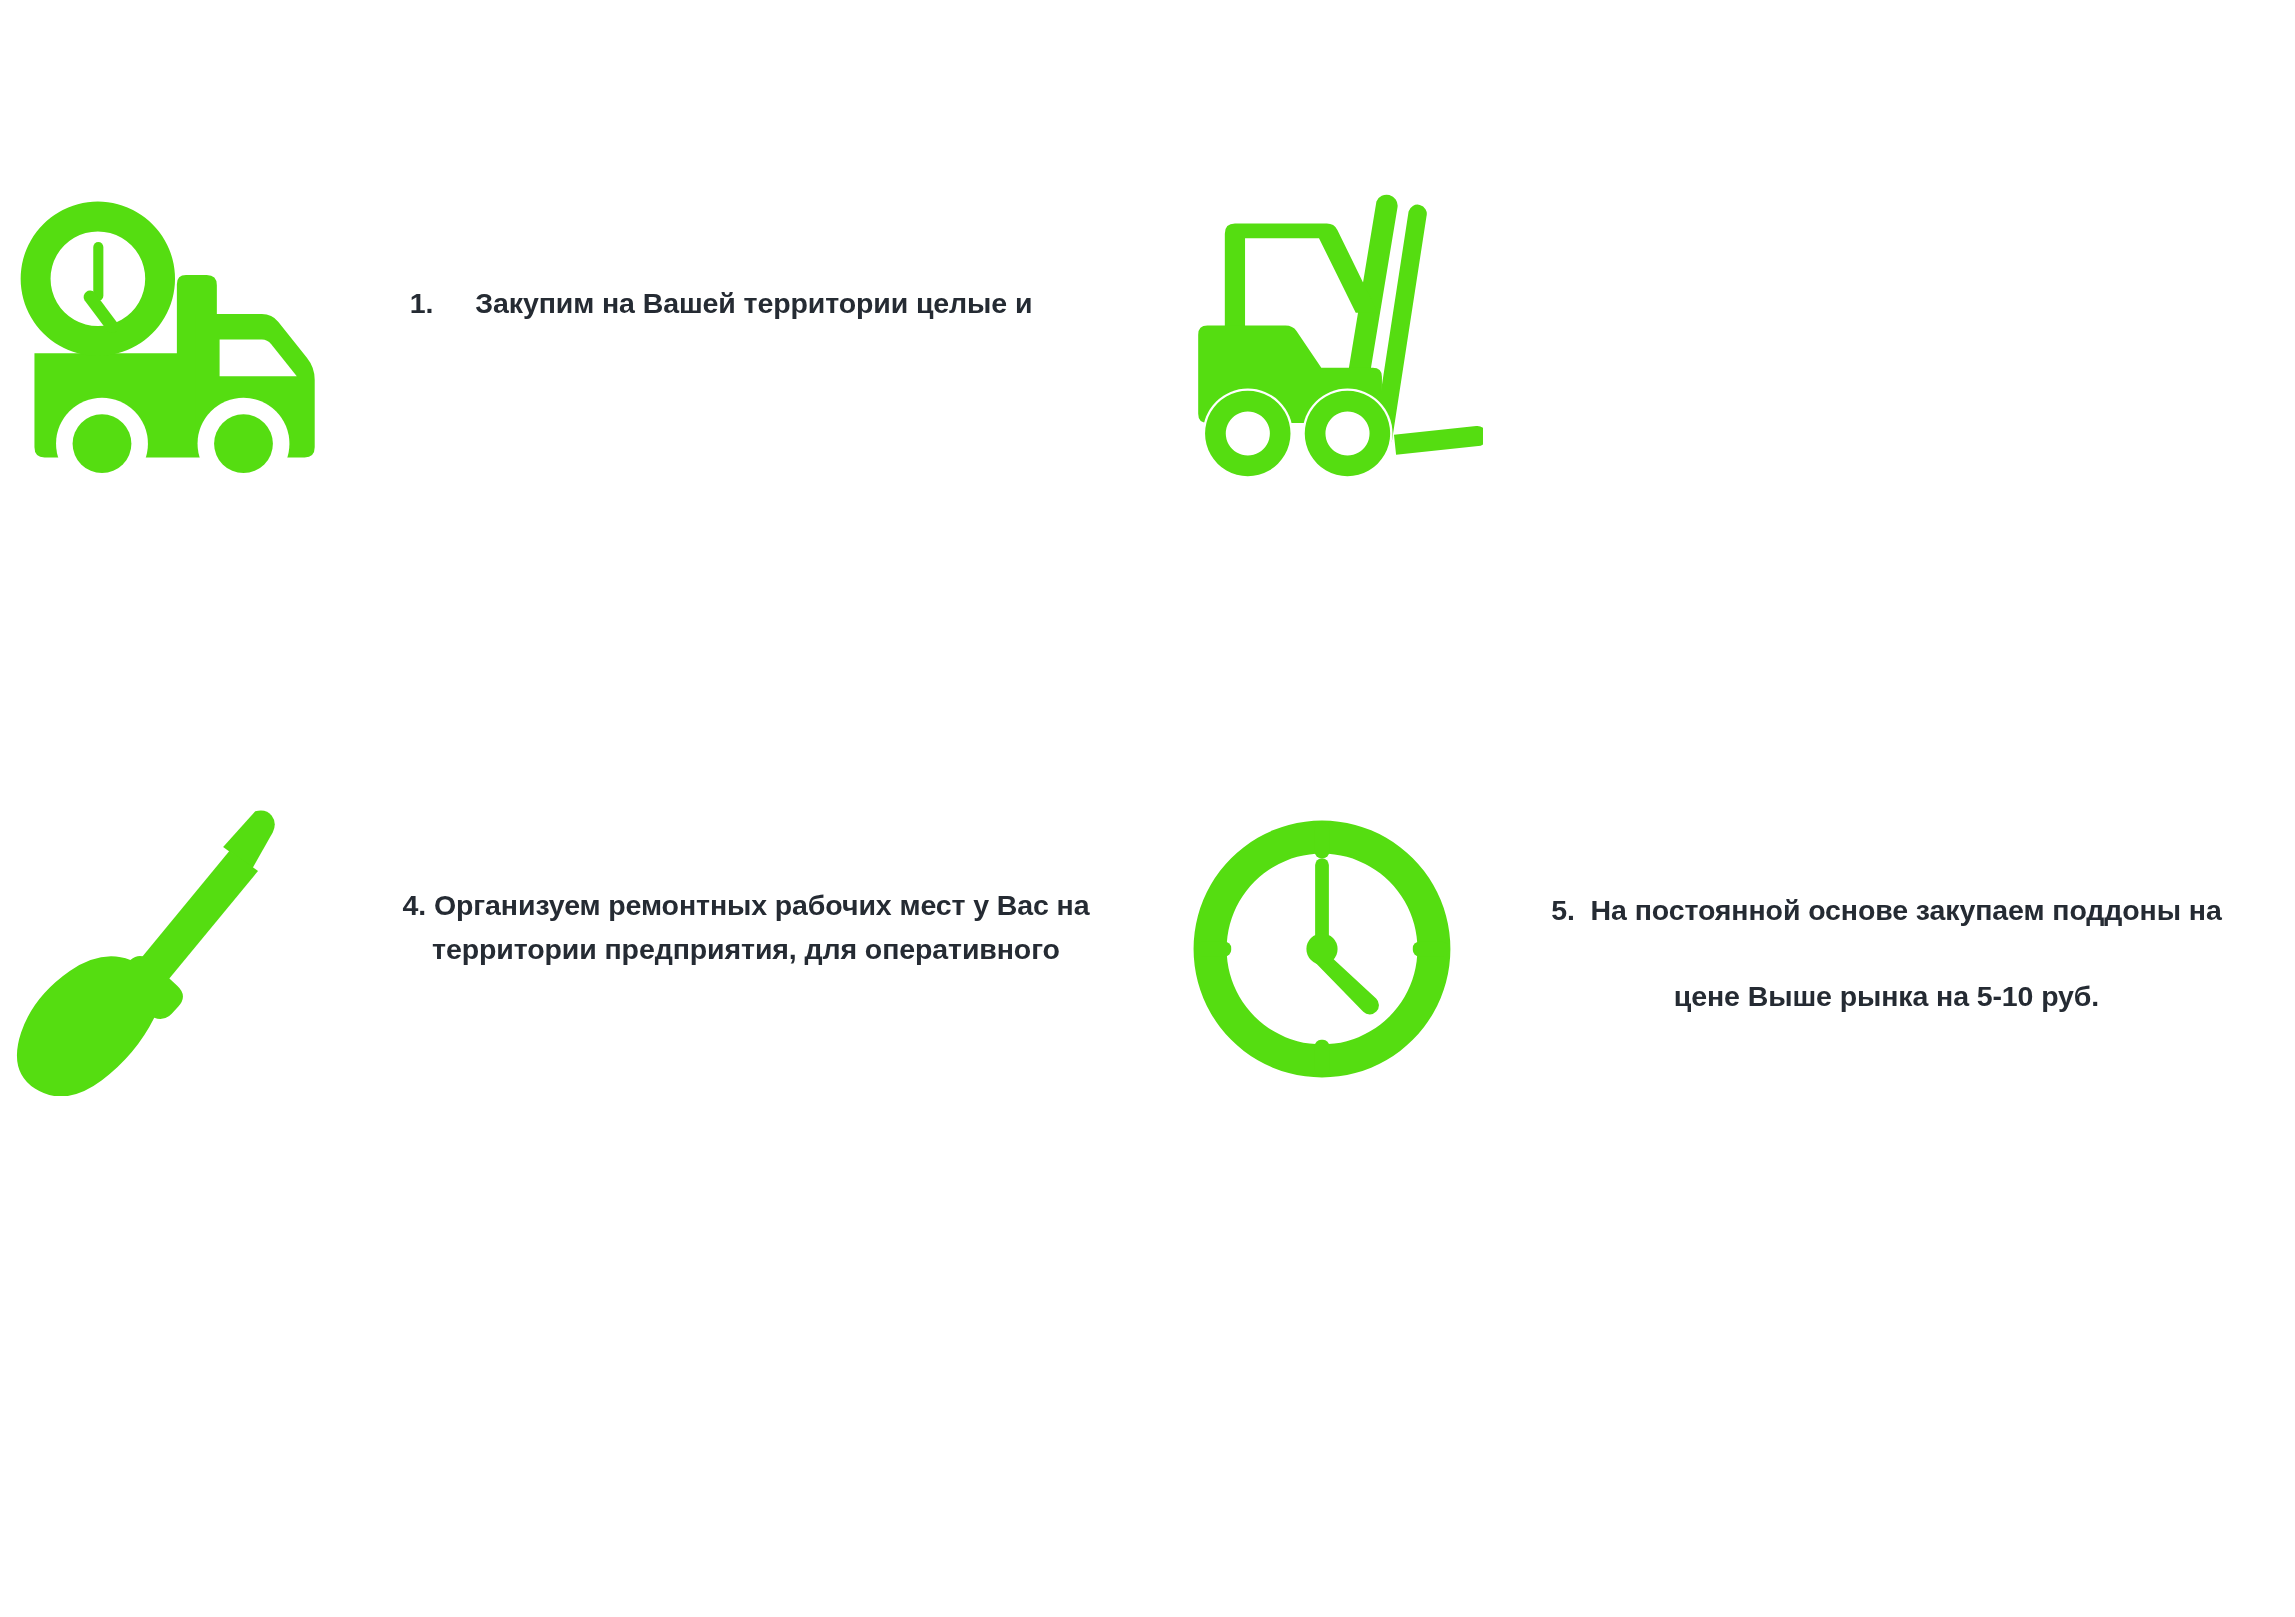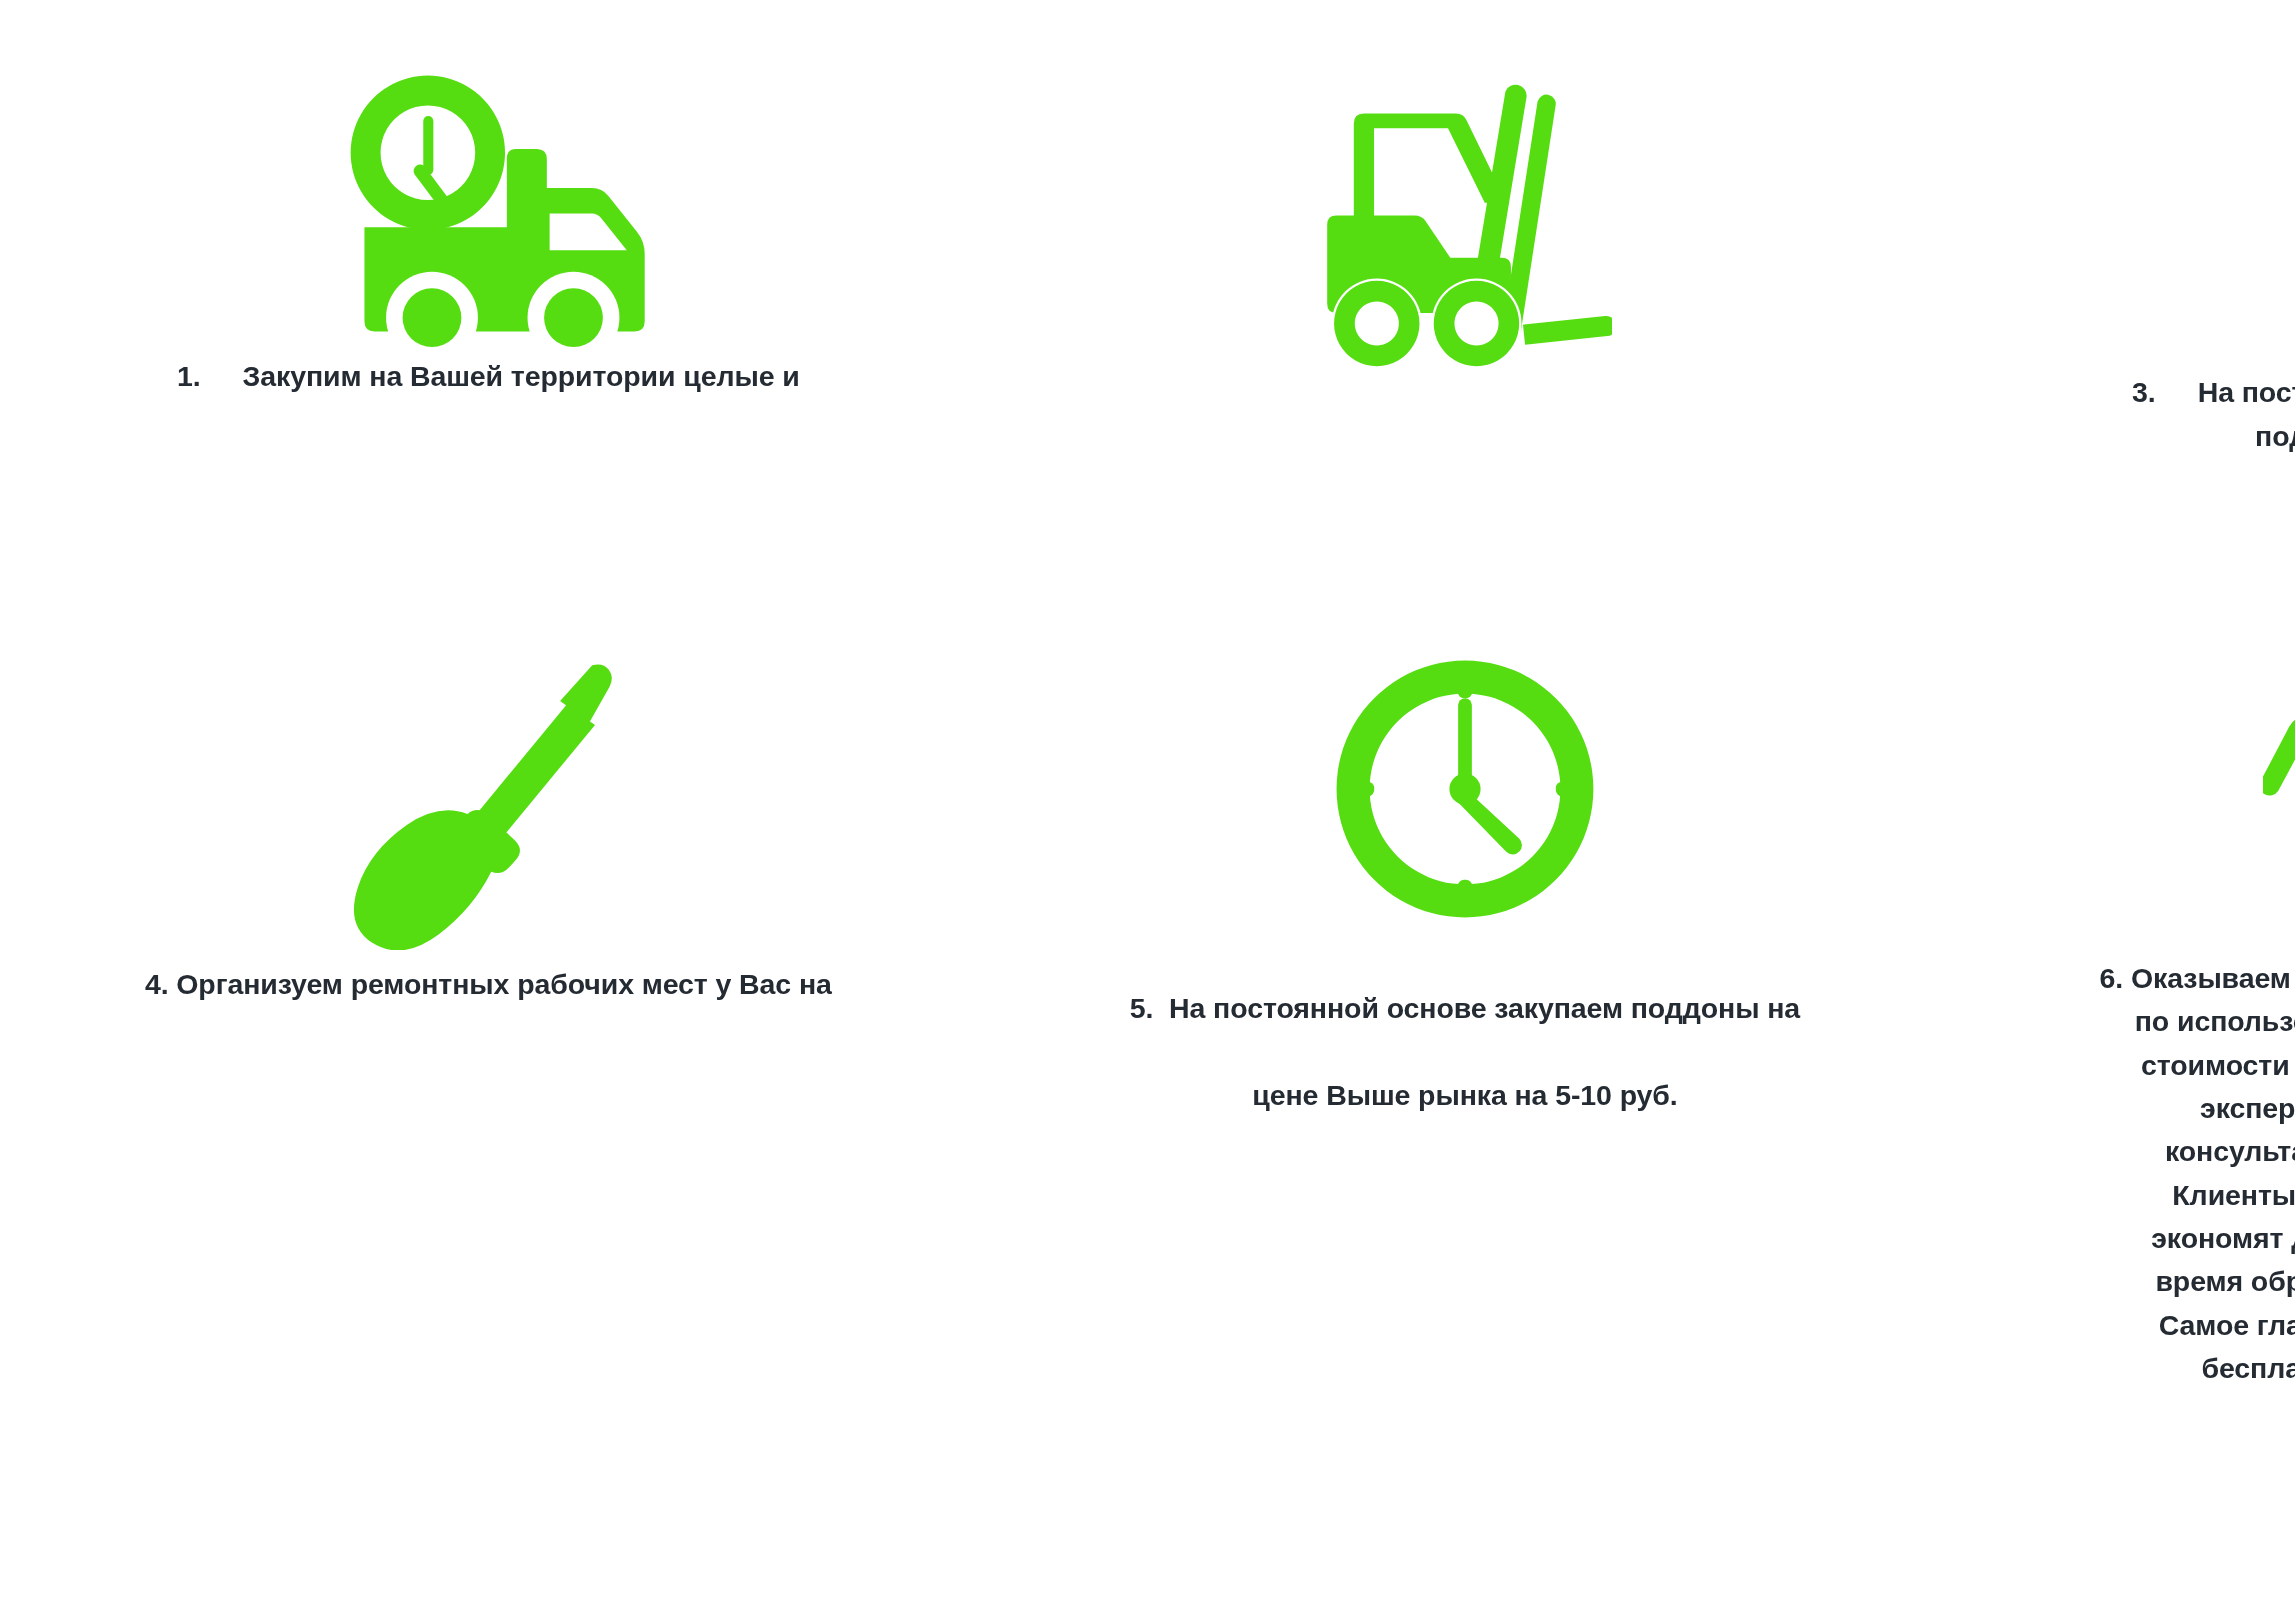--- a/index.html
+++ b/index.html
@@ -29,21 +29,20 @@
     inset: 0;
     display: grid;
     grid-template-columns: repeat(3, 1fr);
     grid-template-rows: 601px 640px;
     column-gap: 0;
   }
 
   .cell {
     position: relative;
     display: flex;
-    flex-direction: column;
     align-items: center;
   }
 
   
   .icon-wrap {
     display: flex;
     align-items: flex-end;
     justify-content: center;
   }
 
@@ -162,21 +161,21 @@
 
           <path d="M296 368 l70 50 l-36 52 l-70-50 Z"></path>
 
           <path d="M284 344 q22-18 44 2 l58 54 q24 22 2 46 l-14 15 q-16 17-38 9
                    q-40 80-114 136 q-80 60-146 18 q-58-38-30-122 q26-78 106-134
                    q70-48 132-24 Z"></path>
         </svg>
       </div>
       <div class="caption">
         <span>4.</span>&nbsp;<span>Организуем ремонтных рабочих мест у Вас на</span><br>
-        <br>
+        <span>территории предприятия, для оперативного</span><br>
       </div>
     </div>
 
     <div class="cell c5 row2">
       <div class="icon-wrap">
         <svg width="266" height="266" viewBox="0 0 580 580" fill="#55dd11">
 
           <path d="M290 10 a280 280 0 1 1-0.1 0 Z M290 82 a208 208 0 1 0 0.1 0 Z"></path>
 
           <rect x="274" y="14" width="32" height="78" rx="14"></rect>

